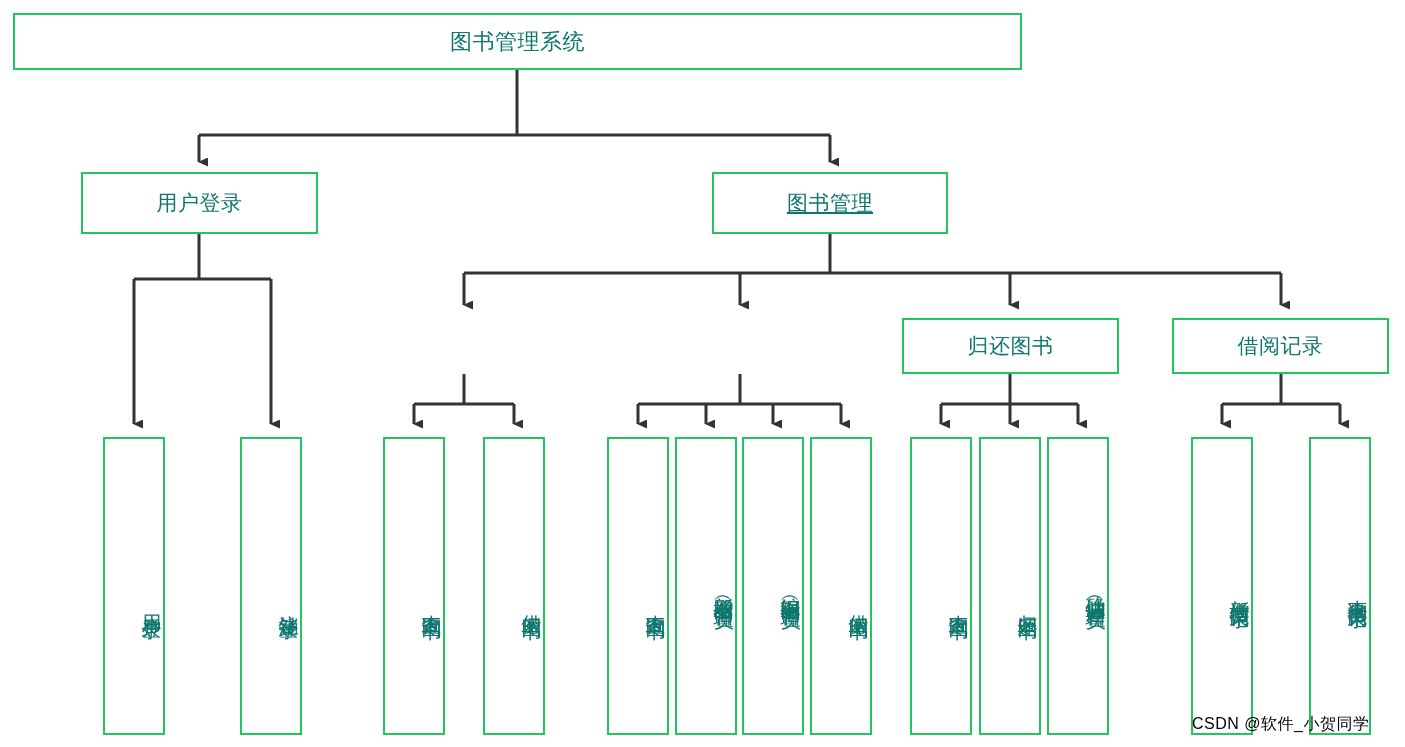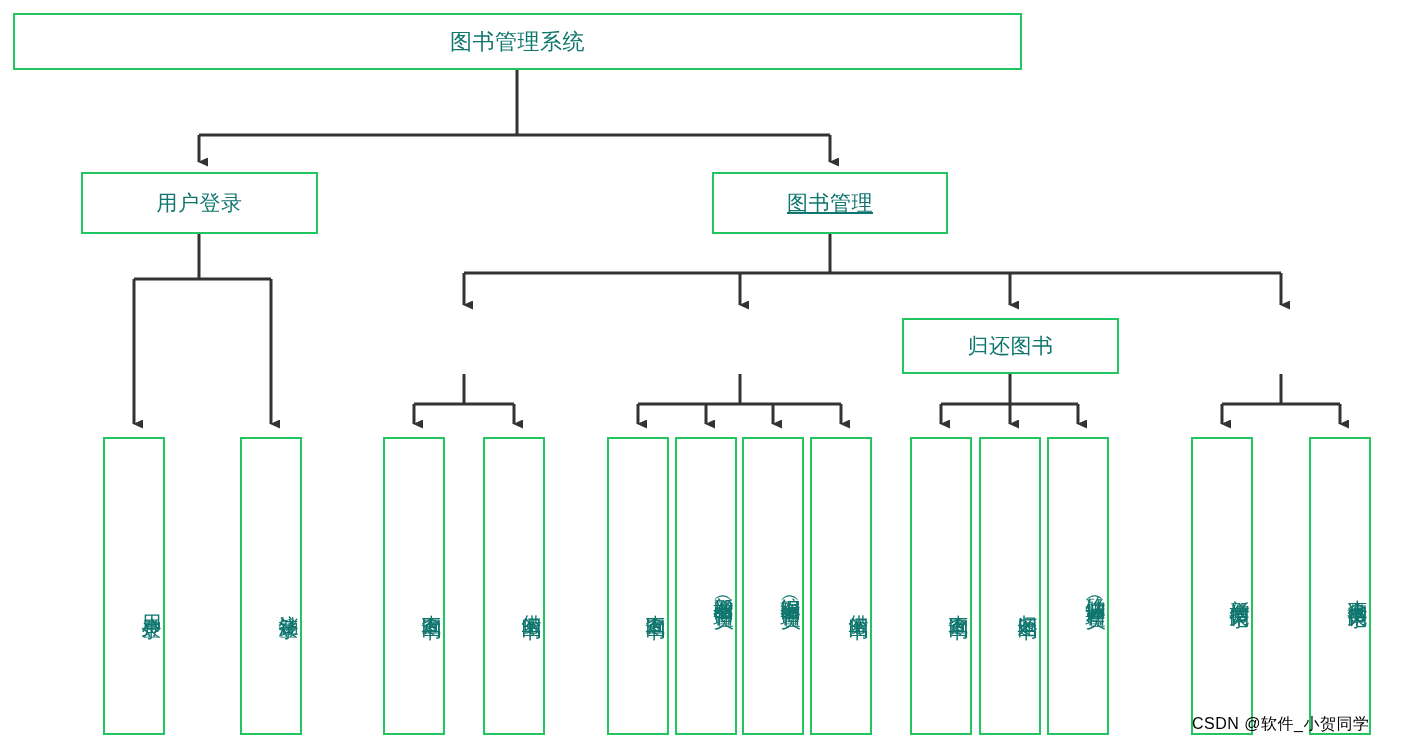--- a/index.html
+++ b/index.html
@@ -129,20 +129,23 @@
   <div class="node horiz" style="left:81px; top:172px; width:237px; height:62px;">
     <span>用户登录</span>
   </div>
   <div class="node horiz" style="left:712px; top:172px; width:236px; height:62px;text-decoration:underline;">
     <span>图书管理</span>
   </div>
 
   <div class="node horiz" style="left:902px; top:318px; width:217px; height:56px;">
     <span>归还图书</span>
   </div>
+  <div class="node horiz" style="left:1172px; top:318px; width:217px; height:56px;">
+    <span>借阅记录</span>
+  </div>
 
   <div class="node vert" style="left:103px; top:437px; width:62px; height:298px;">
     <span>用户登录</span>
   </div>
   <div class="node vert" style="left:240px; top:437px; width:62px; height:298px;">
     <span>注销登录</span>
   </div>
 
   <div class="node vert" style="left:383px; top:437px; width:62px; height:298px;">
     <span>查询图书</span>

